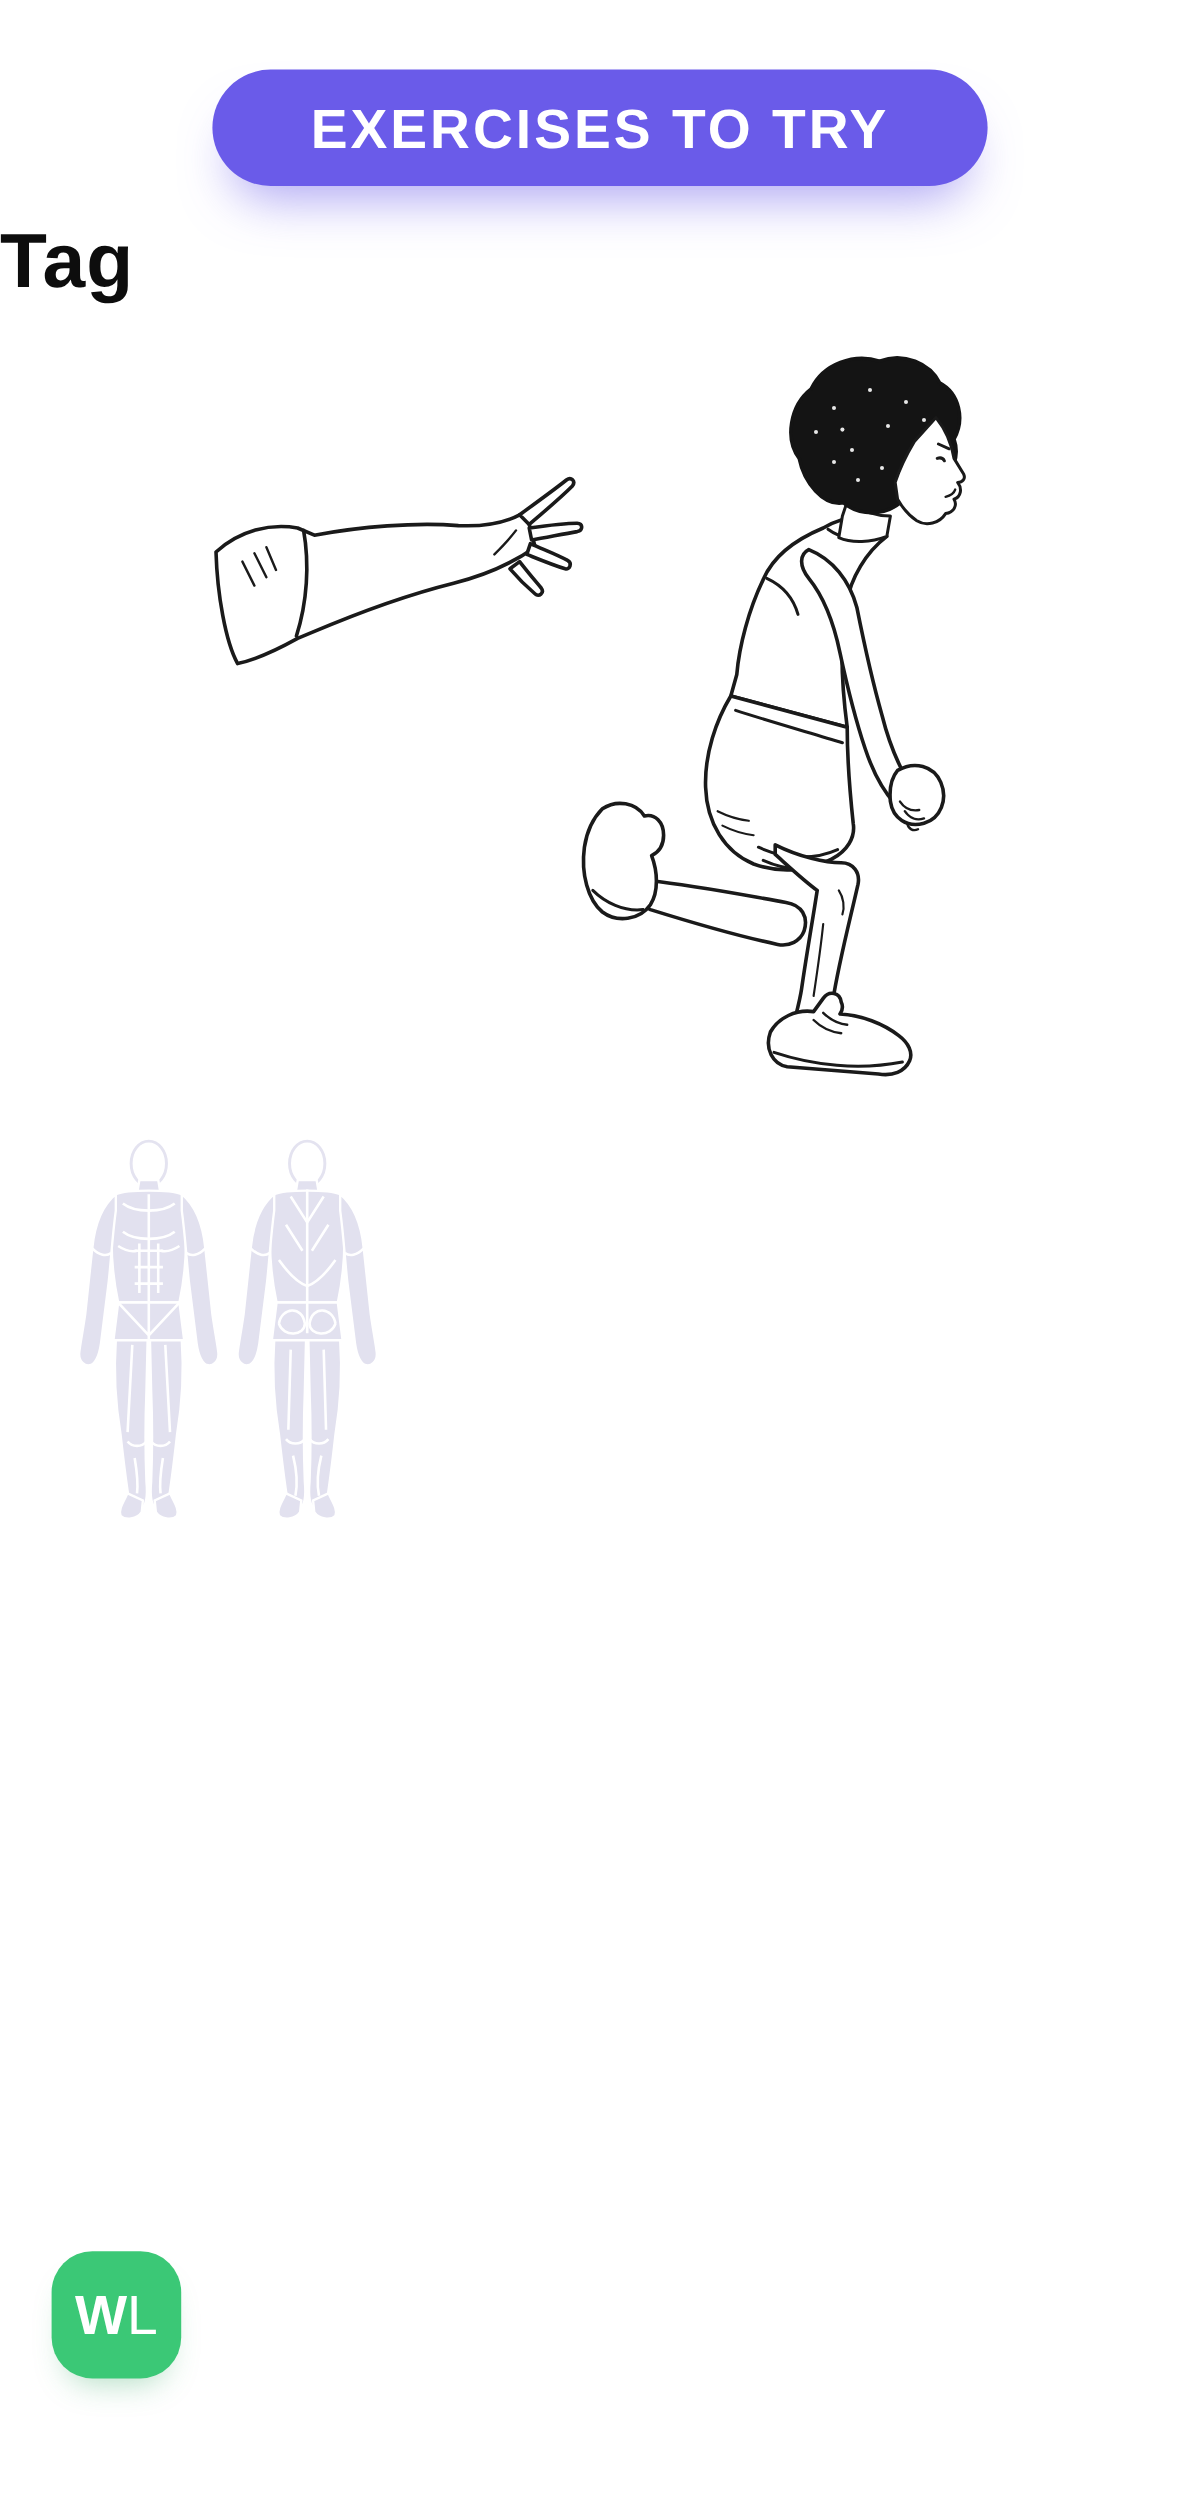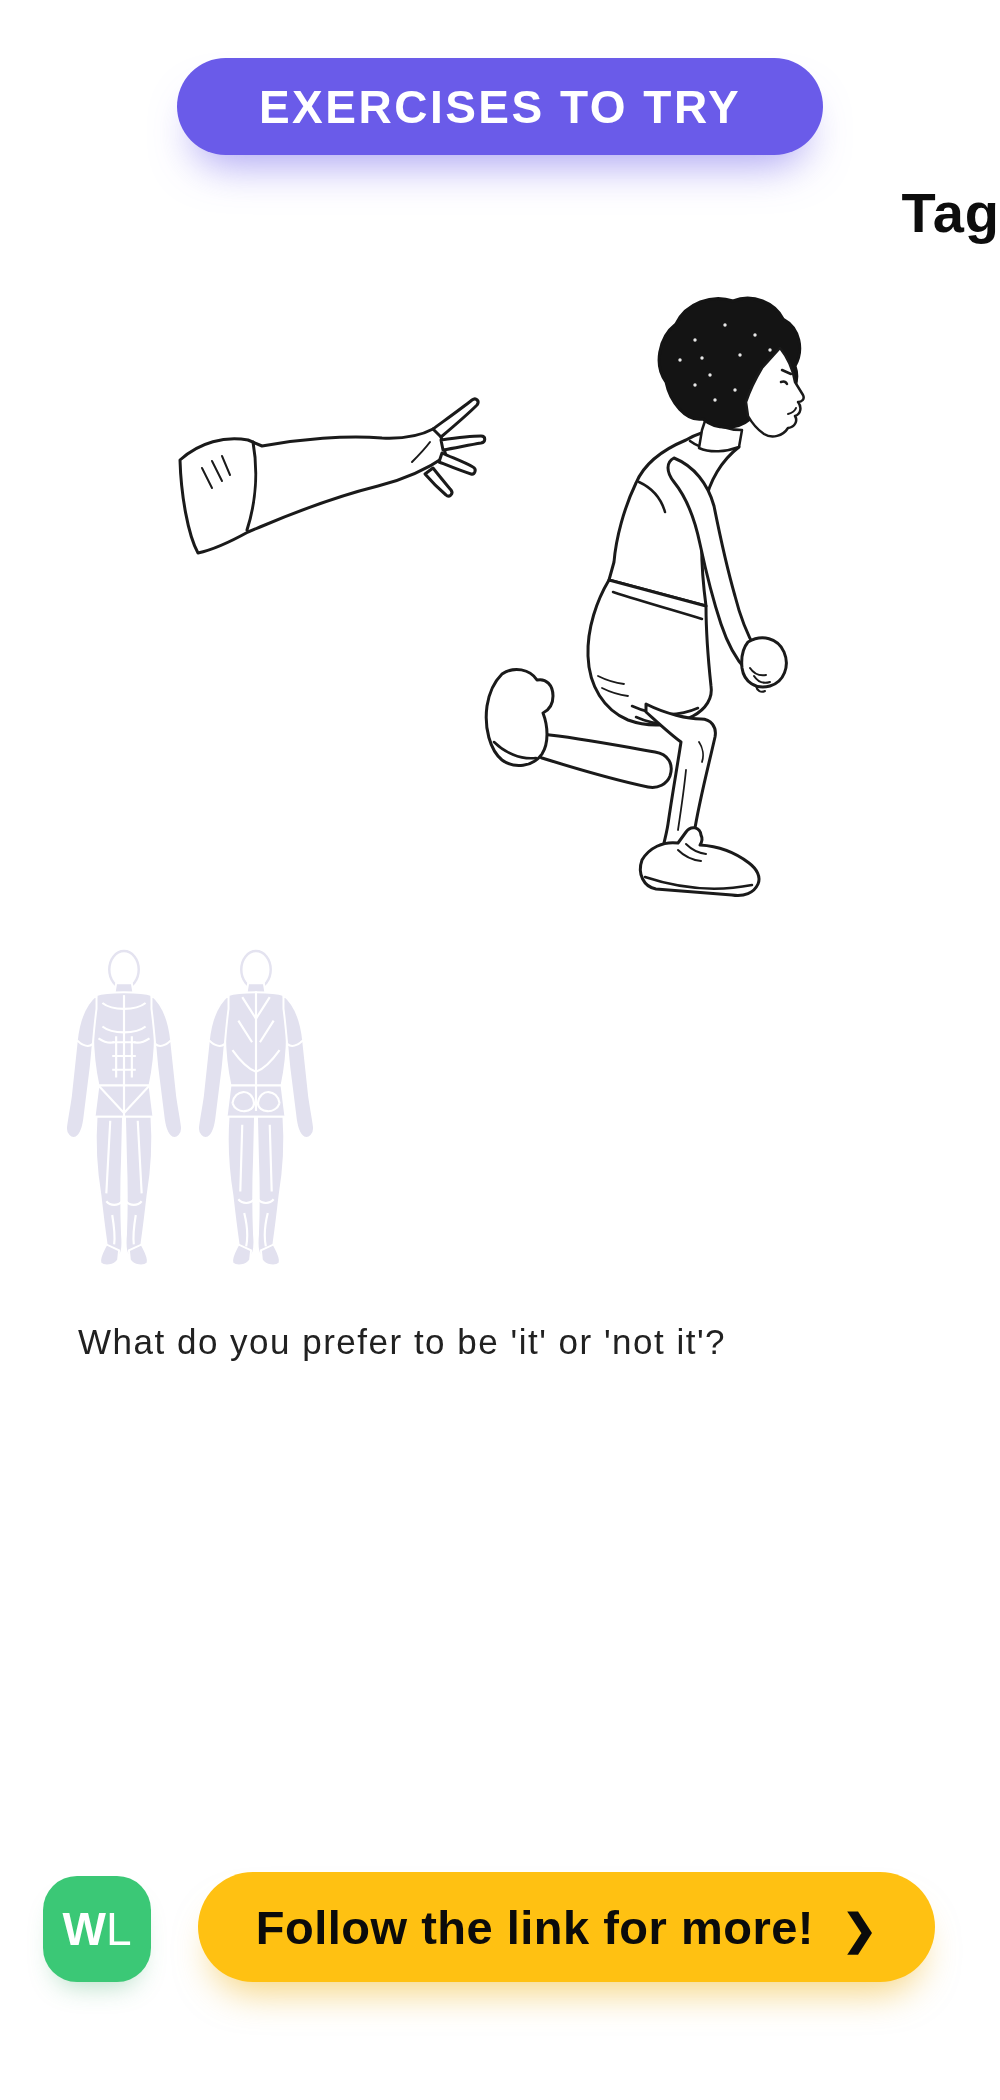--- a/index.html
+++ b/index.html
@@ -25,22 +25,22 @@
   }
   .badge-text {
     color:#ffffff;
     font-size:46px; font-weight:800; letter-spacing:2.5px;
     white-space:nowrap;
   }
 
   
   .page-title {
     position:absolute; top:180px; left:0; width:100%;
-    text-align:right;
-    font-size:56px; font-weight:800; color:#0d0d0d;
+    text-align:left;
+    font-size:64px; font-weight:800; color:#0d0d0d;
     letter-spacing:1px;
   }
 
   
   .illustration { position:absolute; left:150px; top:290px; width:660px; height:630px; }
 
   
   .muscles { position:absolute; left:62px; top:948px; display:flex; gap:8px; }
   .muscles svg { width:124px; height:320px; }
 
@@ -214,26 +214,21 @@
         <path d="M38,158 C40,144 58,142 60,158 C60,168 42,170 38,158 M86,158 C84,144 66,142 64,158 C64,168 82,170 86,158"></path>
         <path d="M48,180 L46,248 M76,180 L78,248"></path>
         <path d="M44,256 C48,261 56,261 60,256 M80,256 C76,261 68,261 64,256"></path>
         <path d="M50,270 C53,282 54,294 52,304 M74,270 C71,282 70,294 72,304"></path>
         <path d="M14,94 C20,100 26,101 30,98 M110,94 C104,100 98,101 94,98"></path>
       </g>
     </svg>
   </div>
 
   <p class="description">
-    <span style="display:block">What do you prefer to be 'it' or 'not it'?</span>
   </p>
 
   <div class="wl-logo">
     <span class="w">W</span>
       <span class="l">L</span>
   </div>
 
-  <button class="cta-button">
-    <span class="cta-label">Follow the link for more!</span>
-    <span class="cta-chevron">❯</span>
-  </button>
 
 </div>
 
 </body></html>

